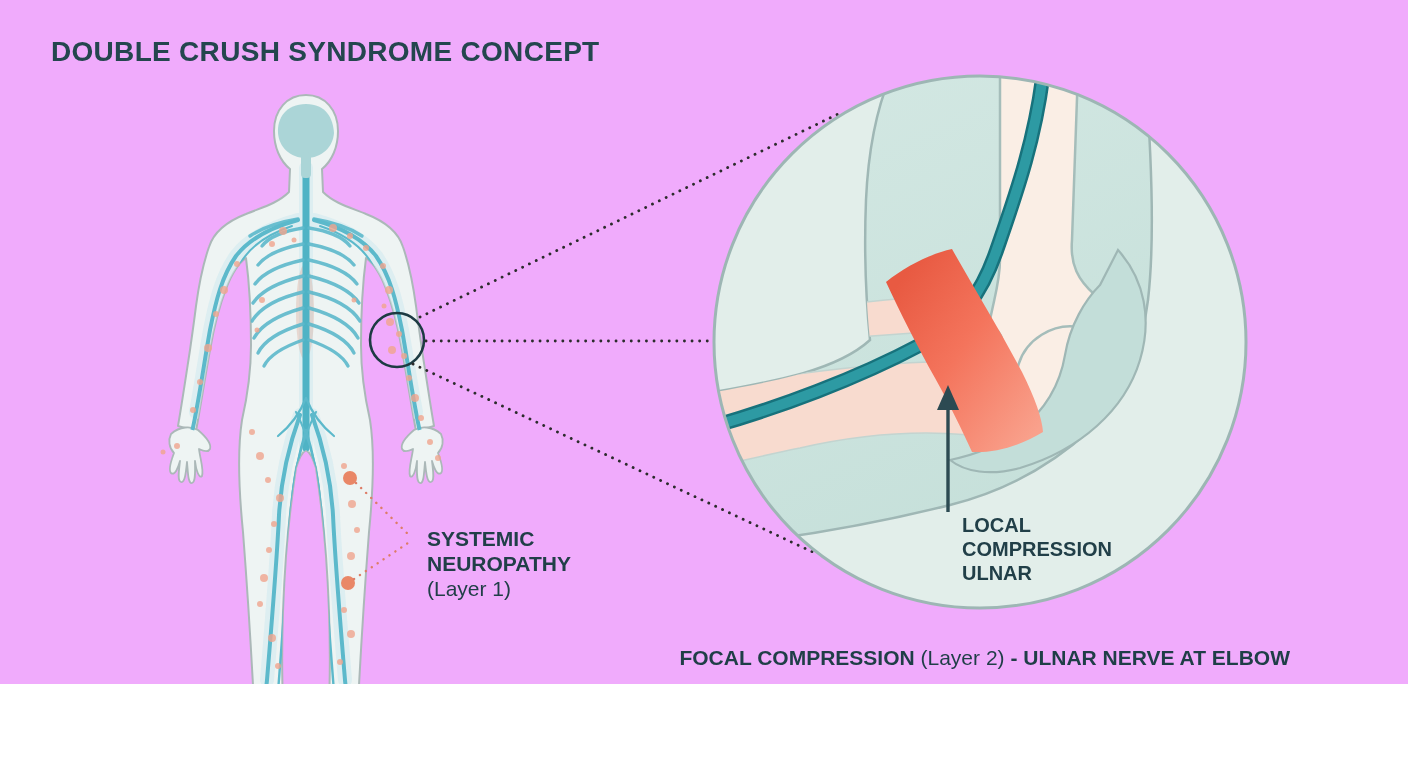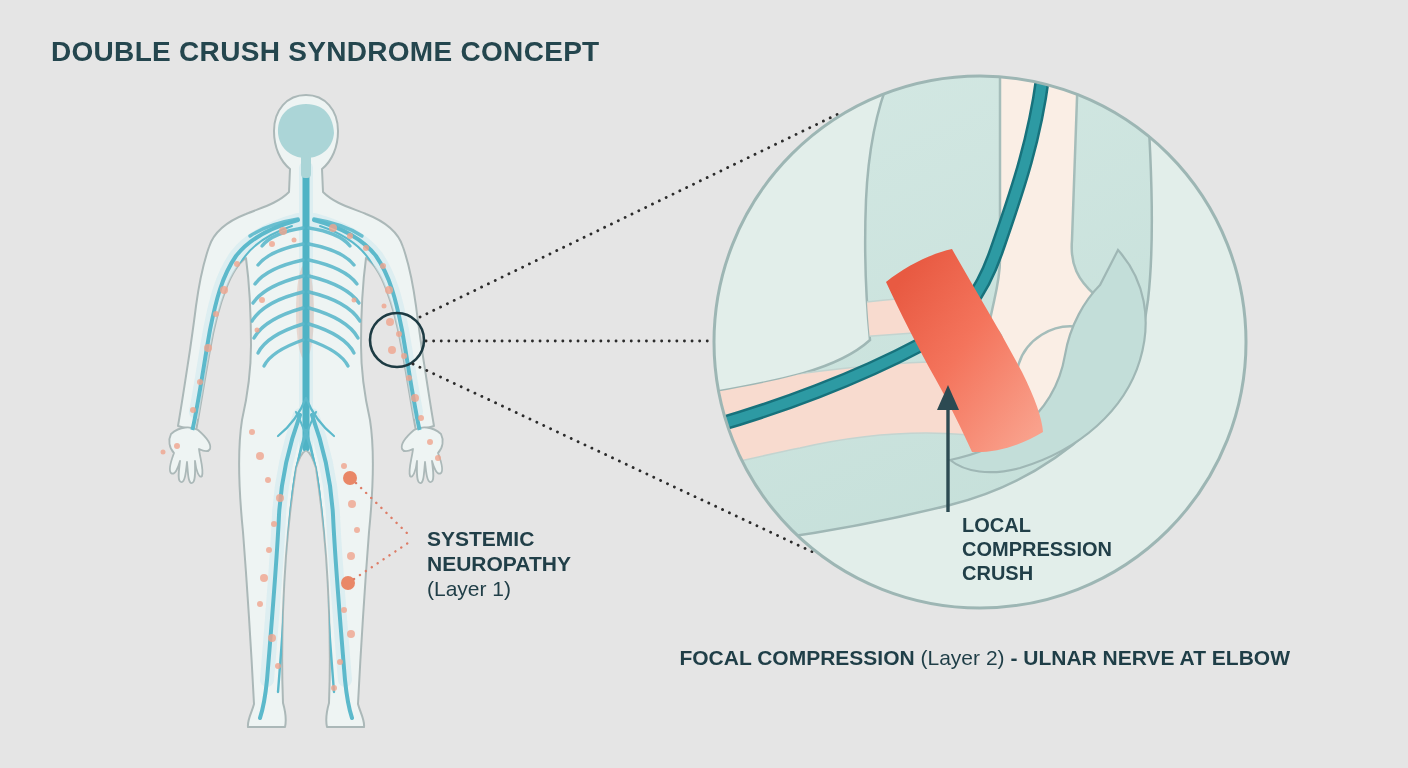--- a/index.html
+++ b/index.html
@@ -1,17 +1,17 @@
 <!DOCTYPE html>
 <html><head>
 <meta charset="utf-8">
 <style>
   html,body{margin:0;padding:0;}
   body{font-family:"Liberation Sans", sans-serif;}
-  .stage{position:relative;width:1408px;height:768px;background:#e5e5e5;overflow:hidden;}
+  .stage{position:relative;width:1408px;height:684px;background:#f0abfc;overflow:hidden;}
   .stage svg{position:absolute;left:0;top:0;}
   .txt{position:absolute;color:#213f48;}
   .title{left:51px;top:36px;font-size:28px;font-weight:bold;letter-spacing:.3px;color:#24464e;}
   .lbl{font-size:21px;line-height:25px;font-weight:bold;}
   .lbl .sub{font-weight:normal;font-size:21px;}
   .systemic{left:427px;top:526px;}
   .local{left:962px;top:513px;font-size:20px;line-height:24px;}
   .caption{left:590px;top:645px;width:700px;text-align:right;font-size:21px;line-height:25px;color:#1f3e47;}
   .caption .b{font-weight:bold;}
   .caption .n{font-weight:normal;}
@@ -240,20 +240,20 @@
 
 <div class="txt lbl systemic">
   <div>SYSTEMIC</div>
   <div>NEUROPATHY</div>
   <div class="sub">(Layer 1)</div>
 </div>
 
 <div class="txt lbl local">
   <div>LOCAL</div>
   <div>COMPRESSION</div>
-  <div>CRUSH</div>
+  <div>ULNAR</div>
 </div>
 
 <div class="txt caption">
   <div><span class="b">FOCAL COMPRESSION</span><span class="n"> (Layer 2) </span><span class="b">- ULNAR NERVE AT ELBOW</span></div>
 </div>
 
 </div>
 
 </body></html>

